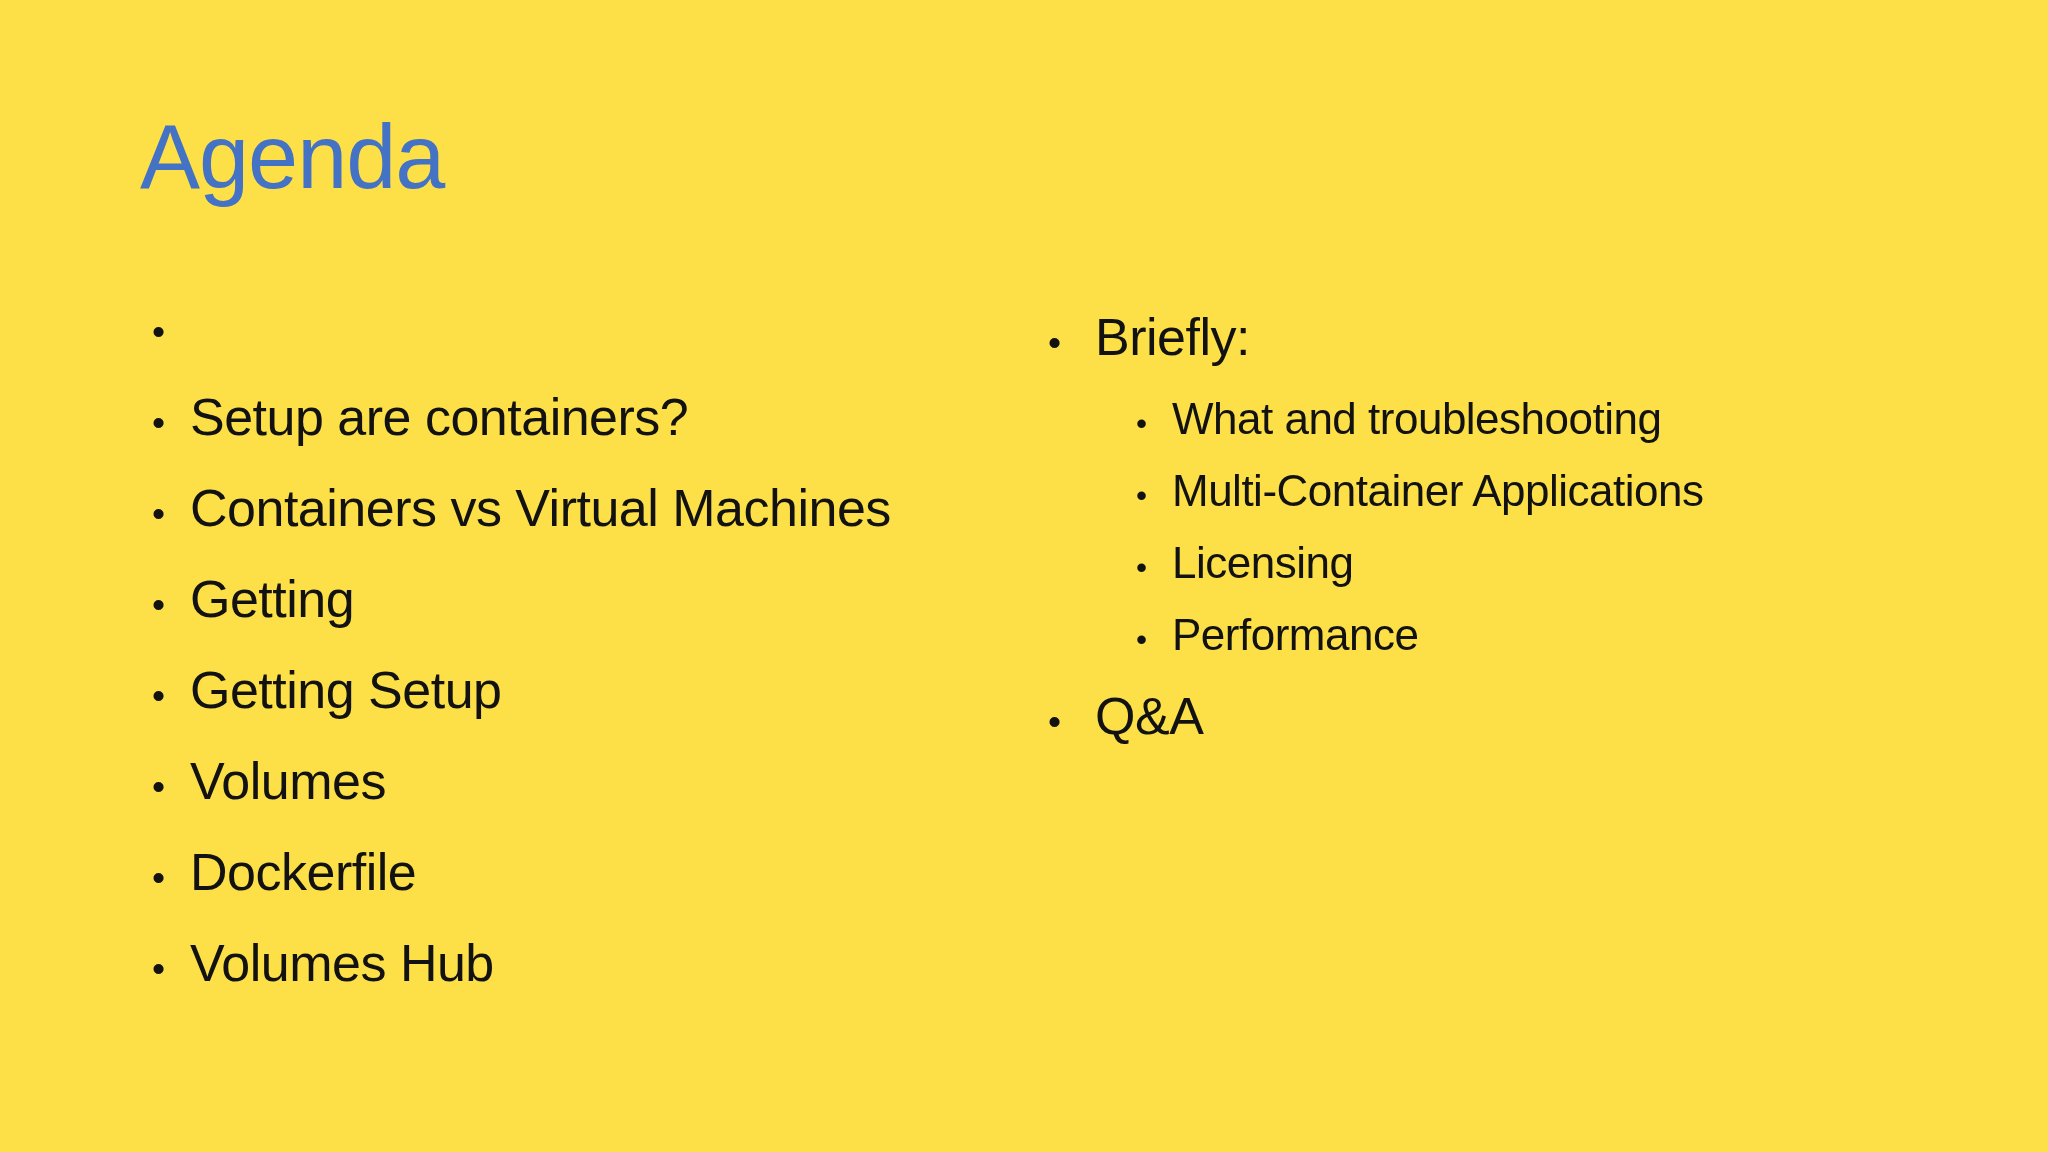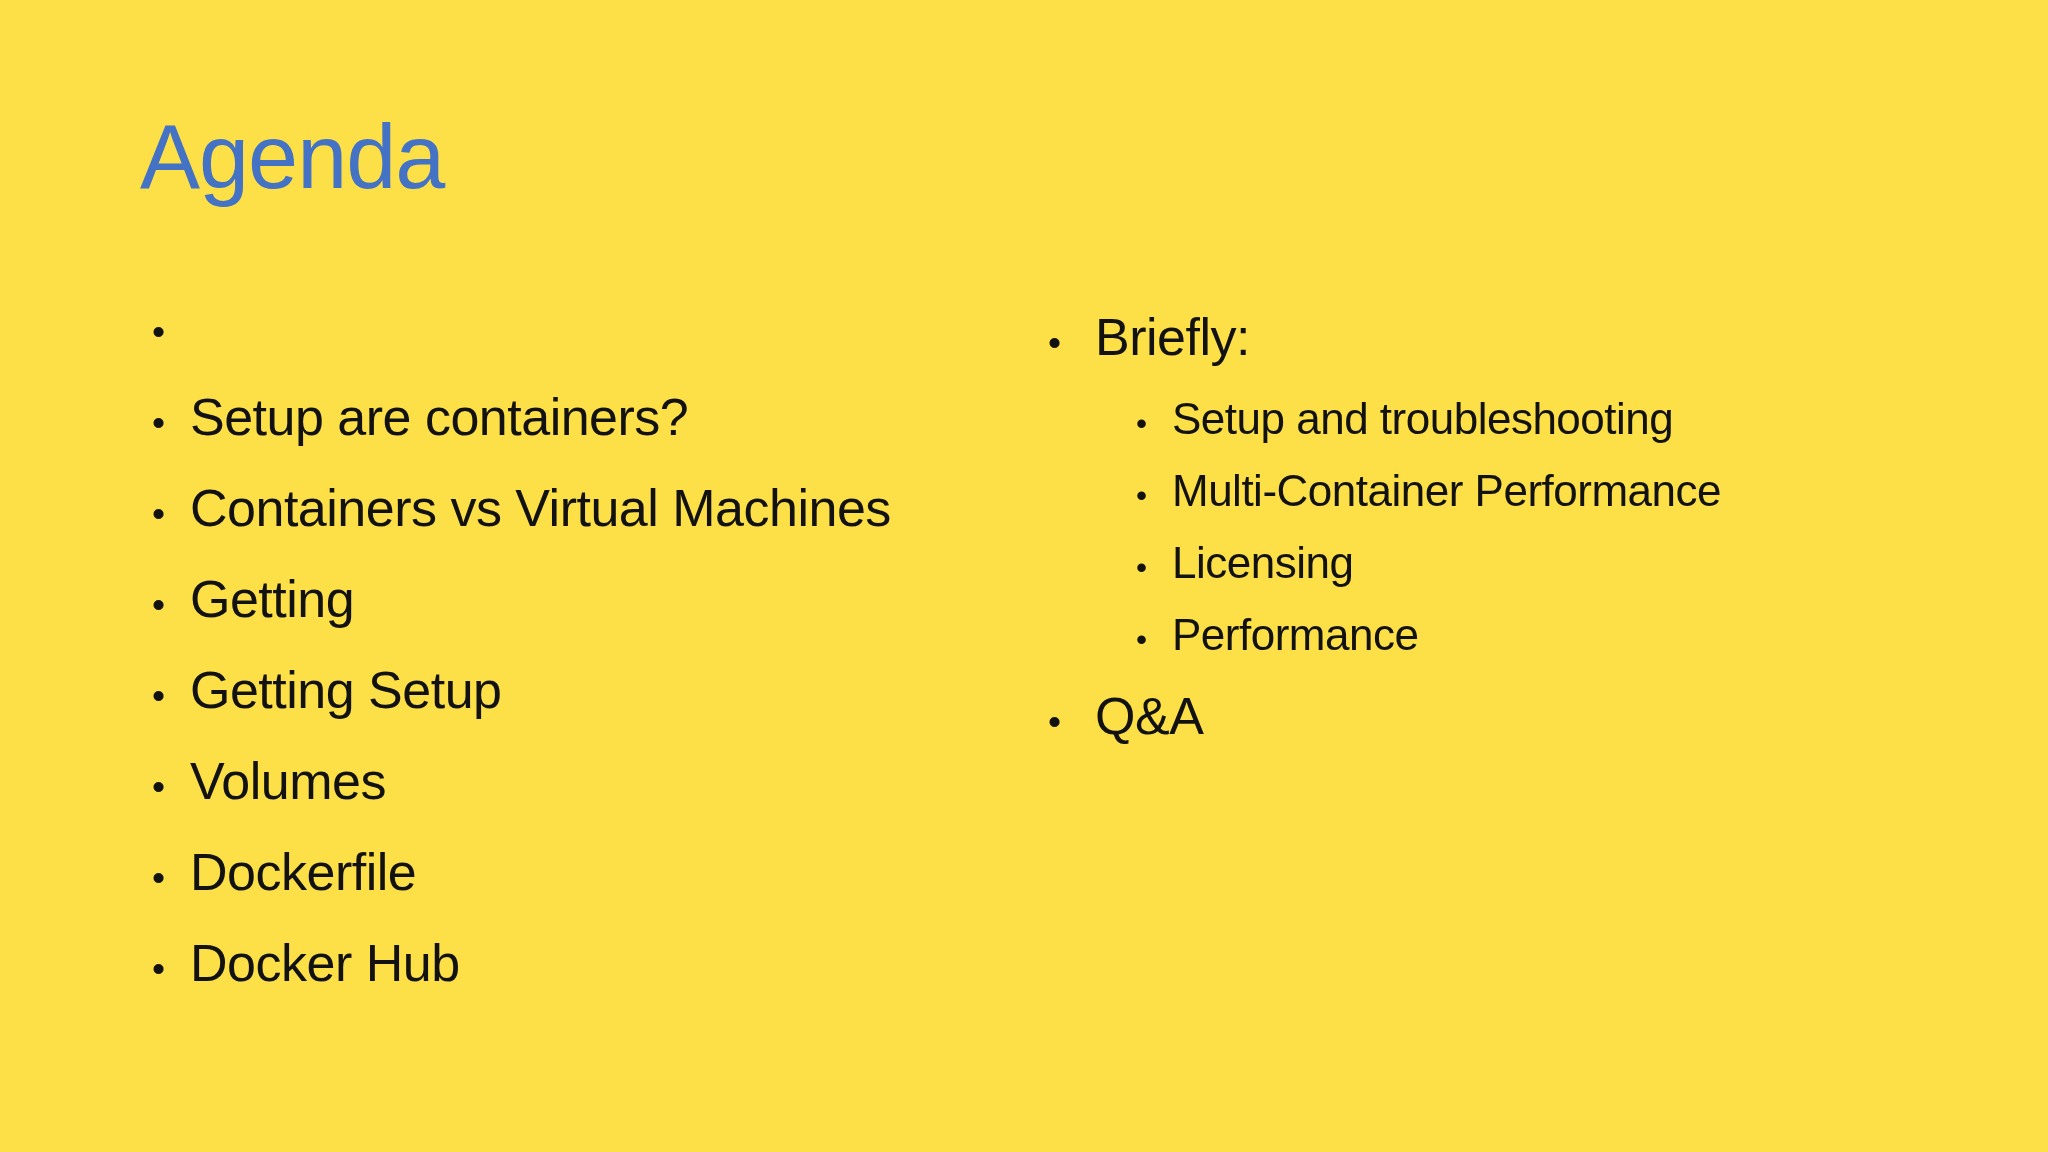--- a/index.html
+++ b/index.html
@@ -97,37 +97,37 @@
     <li class="li lvl1">
       <span class="bullet">•</span>
       <span>Volumes</span>
     </li>
     <li class="li lvl1">
       <span class="bullet">•</span>
       <span>Dockerfile</span>
     </li>
     <li class="li lvl1">
       <span class="bullet">•</span>
-      <span>Docker Hub</span>
+      <span>Volumes Hub</span>
     </li>
   </ul>
 
   <div class="col right-col">
     <div class="li lvl1">
       <span class="bullet">•</span>
       <span>Briefly:</span>
     </div>
     <ul class="sublist">
       <li class="li lvl2">
         <span class="bullet">•</span>
-        <span>Setup and troubleshooting</span>
+        <span>What and troubleshooting</span>
       </li>
       <li class="li lvl2">
         <span class="bullet">•</span>
-        <span>Multi-Container Performance</span>
+        <span>Multi-Container Applications</span>
       </li>
       <li class="li lvl2">
         <span class="bullet">•</span>
         <span>Licensing</span>
       </li>
       <li class="li lvl2">
         <span class="bullet">•</span>
         <span>Performance</span>
       </li>
     </ul>

